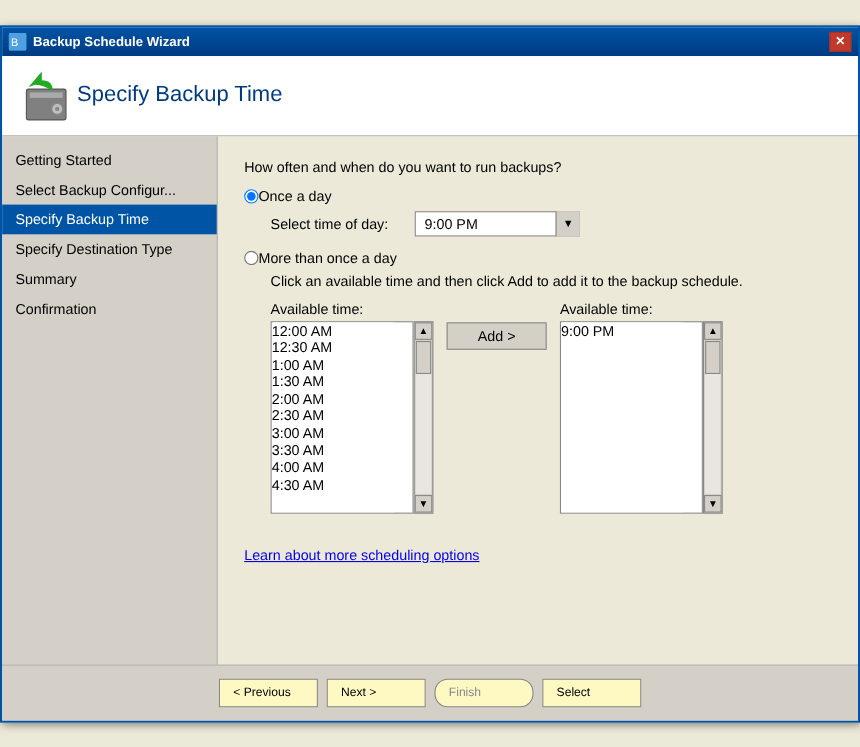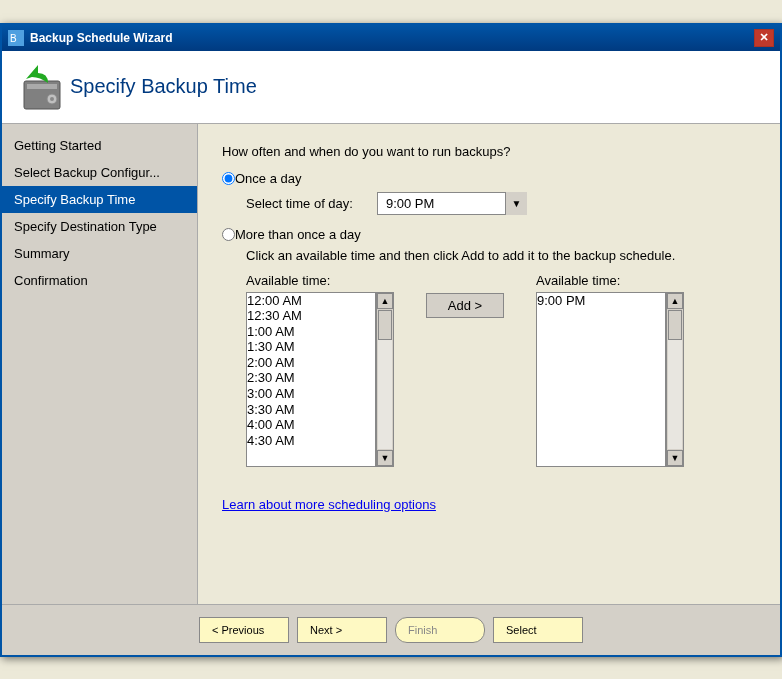--- a/index.html
+++ b/index.html
@@ -138,21 +138,21 @@
     .more-once-desc {
       margin-left: 24px;
       margin-bottom: 10px;
       font-size: 13px;
       color: #000;
     }
     .lists-area {
       display: flex;
       align-items: flex-start;
       margin-left: 24px;
-      gap: 24px;
+      gap: 4px;
     }
     .list-section {
       display: flex;
       flex-direction: column;
     }
     .list-label {
       font-size: 13px;
       margin-bottom: 4px;
     }
     .list-box-wrapper {
@@ -210,21 +210,21 @@
     }
     .add-remove-btns {
       display: flex;
       flex-direction: column;
       justify-content: center;
       gap: 8px;
       padding: 0 8px;
       margin-top: 20px;
     }
     .action-btn {
-      width: 78px;
+      width: 91px;
       padding: 4px 8px;
       background: #d4d0c8;
       border: 1px solid #888;
       cursor: pointer;
       font-size: 13px;
       text-align: center;
     }
     .link-area {
       margin-top: 30px;
     }

